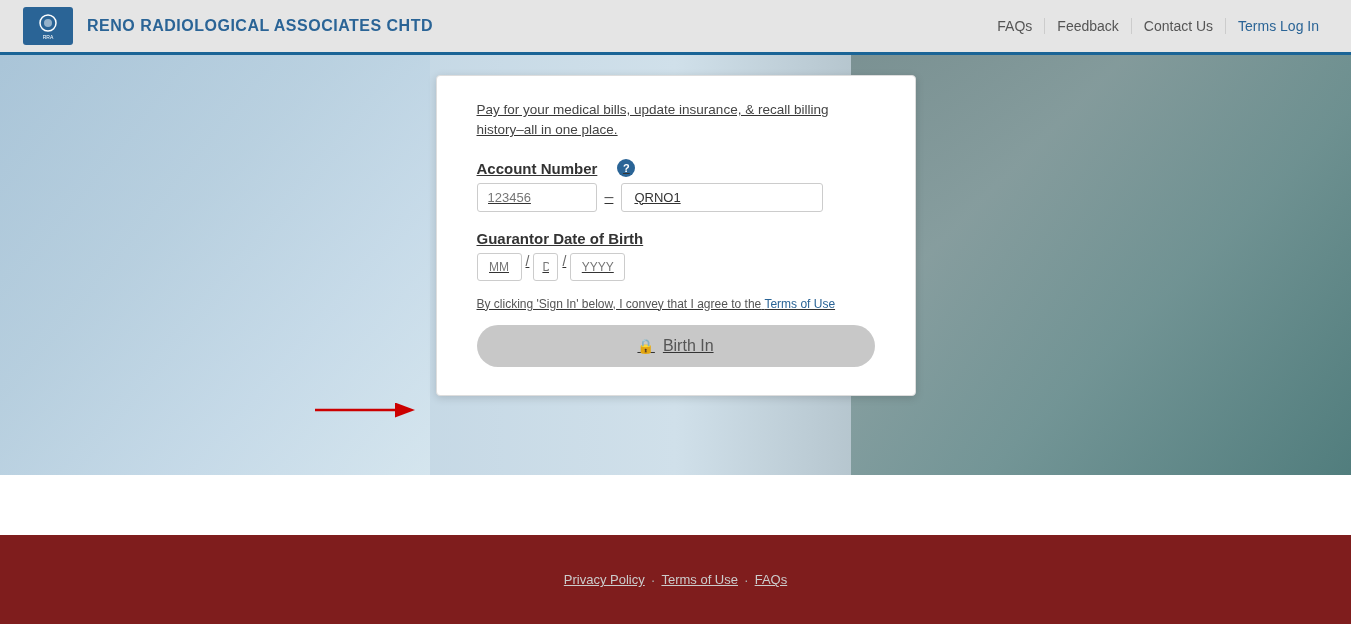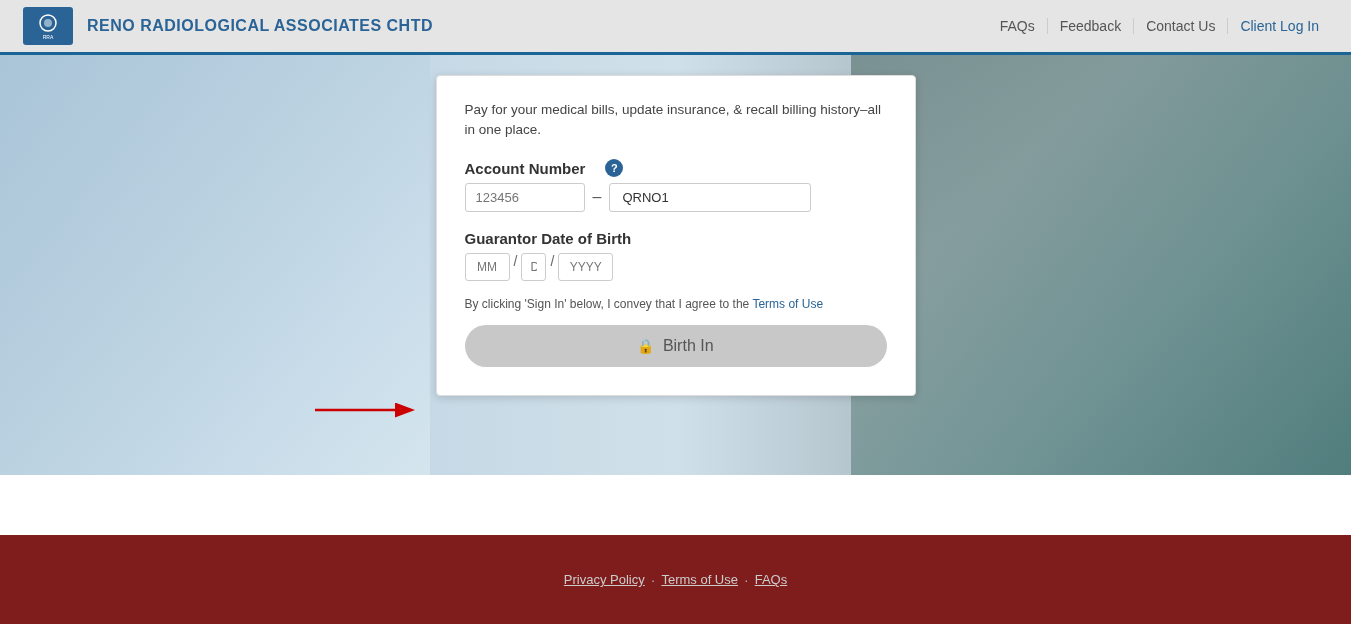--- a/index.html
+++ b/index.html
@@ -86,24 +86,25 @@
       opacity: 0.85;
     }
 
     
     .login-card {
       position: relative;
       z-index: 10;
       background: #fff;
       border: 1px solid #ddd;
       border-radius: 4px;
-      padding: 24px 28px 28px;
+      padding: 24px 40px 28px;
       width: 480px;
       margin-top: 20px;
       box-shadow: 0 2px 8px rgba(0,0,0,0.15);
+      text-decoration: underline;
     }
     .card-intro {
       font-size: 13.5px;
       color: #444;
       margin-bottom: 18px;
       line-height: 1.5;
     }
 
     .field-label {
       font-size: 15px;
@@ -257,21 +258,21 @@
         <circle cx="25" cy="16" r="4" fill="white" opacity="0.5"></circle>
         <text x="25" y="32" text-anchor="middle" fill="white" font-size="5" font-family="Arial">RRA</text>
       </svg>
     </div>
     <span class="org-name">RENO RADIOLOGICAL ASSOCIATES CHTD</span>
   </div>
   <nav class="header-nav">
     <a href="#">FAQs</a>
     <a href="#">Feedback</a>
     <a href="#">Contact Us</a>
-    <a href="#">Client Log In</a>
+    <a href="#">Terms Log In</a>
   </nav>
 </header>
 
 <div class="hero">
   <div class="hero-bg">
     <div class="hero-person-left"></div>
     <div class="hero-person-right"></div>
   </div>
 
   <div class="arrow-container">

